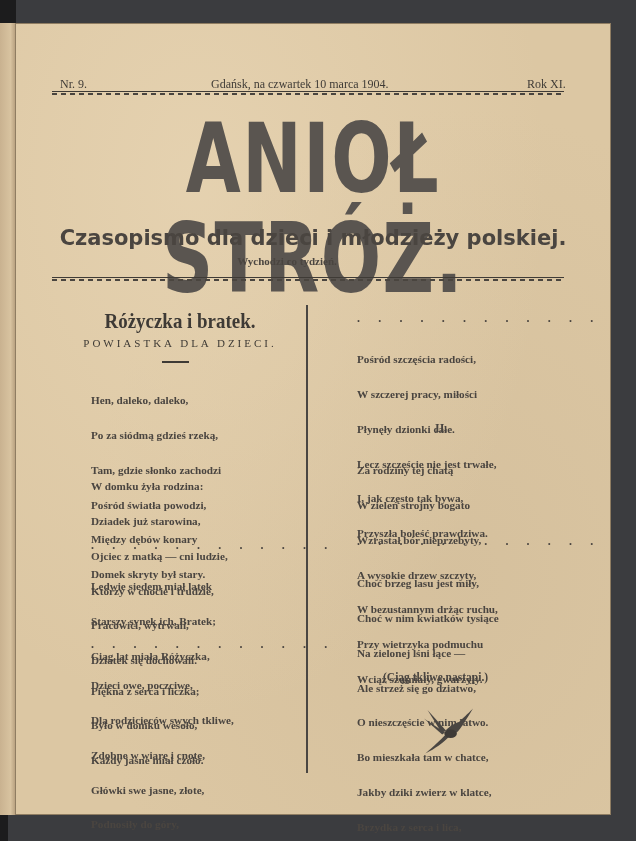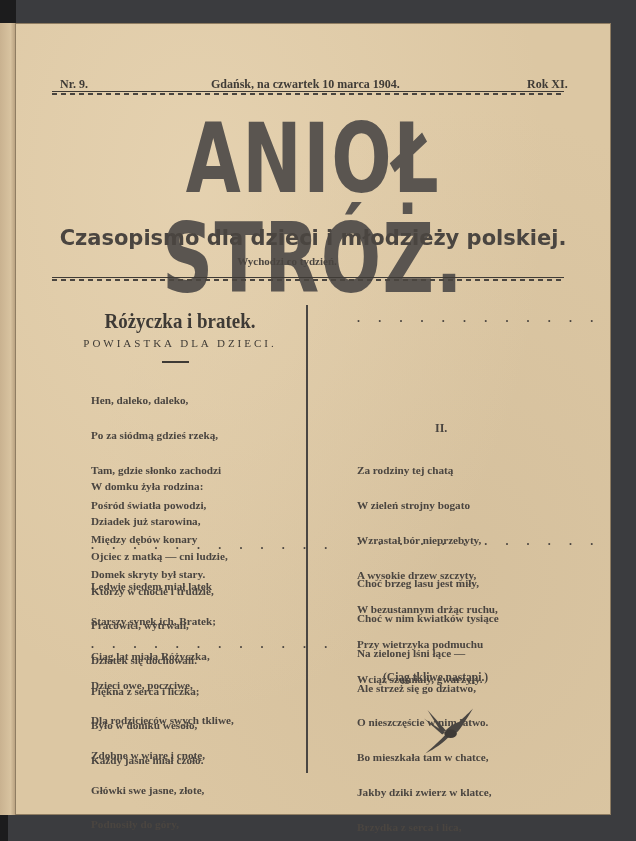--- a/index.html
+++ b/index.html
@@ -22,21 +22,21 @@
     .page {
       position: absolute; left: 15px; top: 23px; width: 596px; height: 792px;
       background: #dcc7a3;
       background-image:
         radial-gradient(ellipse at 30% 20%, rgba(236,218,186,0.55), rgba(0,0,0,0) 60%),
         radial-gradient(ellipse at 75% 70%, rgba(205,184,150,0.45), rgba(0,0,0,0) 60%);
       box-shadow: inset 0 0 0 1px #8f7d62;
       color: #3e3a35;
     }
     .abs { position: absolute; }
-    .hdr { font-family: "Liberation Serif", serif; font-weight: bold; font-size: 12px; color: #3f3b36; top: 54px; }
+    .hdr { font-family: "Liberation Serif", serif; font-weight: normal; font-size: 12px; color: #3f3b36; top: 54px; }
     .hdr-rule {
       position: absolute; left: 37px; width: 512px; height: 0;
       border-top: 1px solid #3f3b36;
     }
     .hdr-rule2 {
       position: absolute; left: 37px; width: 512px; height: 2px;
       background: repeating-linear-gradient(90deg, #4a453f 0 5px, rgba(0,0,0,0) 5px 9px);
     }
     .masthead {
       top: 86px; left: 0; width: 596px; text-align: center;
@@ -150,20 +150,28 @@
     <span class="line">Podnosiły do góry,</span>
     
     
     
     
     
   </div>
 
   <div class="dots" style="left:342px; top:288px;">. . . . . . . . . . . .</div>
 
+  <div class="stanza" style="left:342px; top:308px;">
+    <span class="line">Pośród szczęścia radości,</span>
+    <span class="line">W szczerej pracy, miłości</span>
+    <span class="line">Płynęły dzionki całe.</span>
+    <span class="line">Lecz szczęście nie jest trwałe,</span>
+    <span class="line">I, jak często tak bywa,</span>
+    <span class="line">Przyszła boleść prawdziwa.</span>
+  </div>
 
   <div class="roman" style="left:420px; top:398px;">II.</div>
 
   <div class="stanza" style="left:342px; top:419px;">
     <span class="line">Za rodziny tej chatą</span>
     <span class="line">W zieleń strojny bogato</span>
     <span class="line">Wzrastał bór nieprzebyty,</span>
     <span class="line">A wysokie drzew szczyty,</span>
     <span class="line">W bezustannym drżąc ruchu,</span>
     <span class="line">Przy wietrzyka podmuchu</span>

